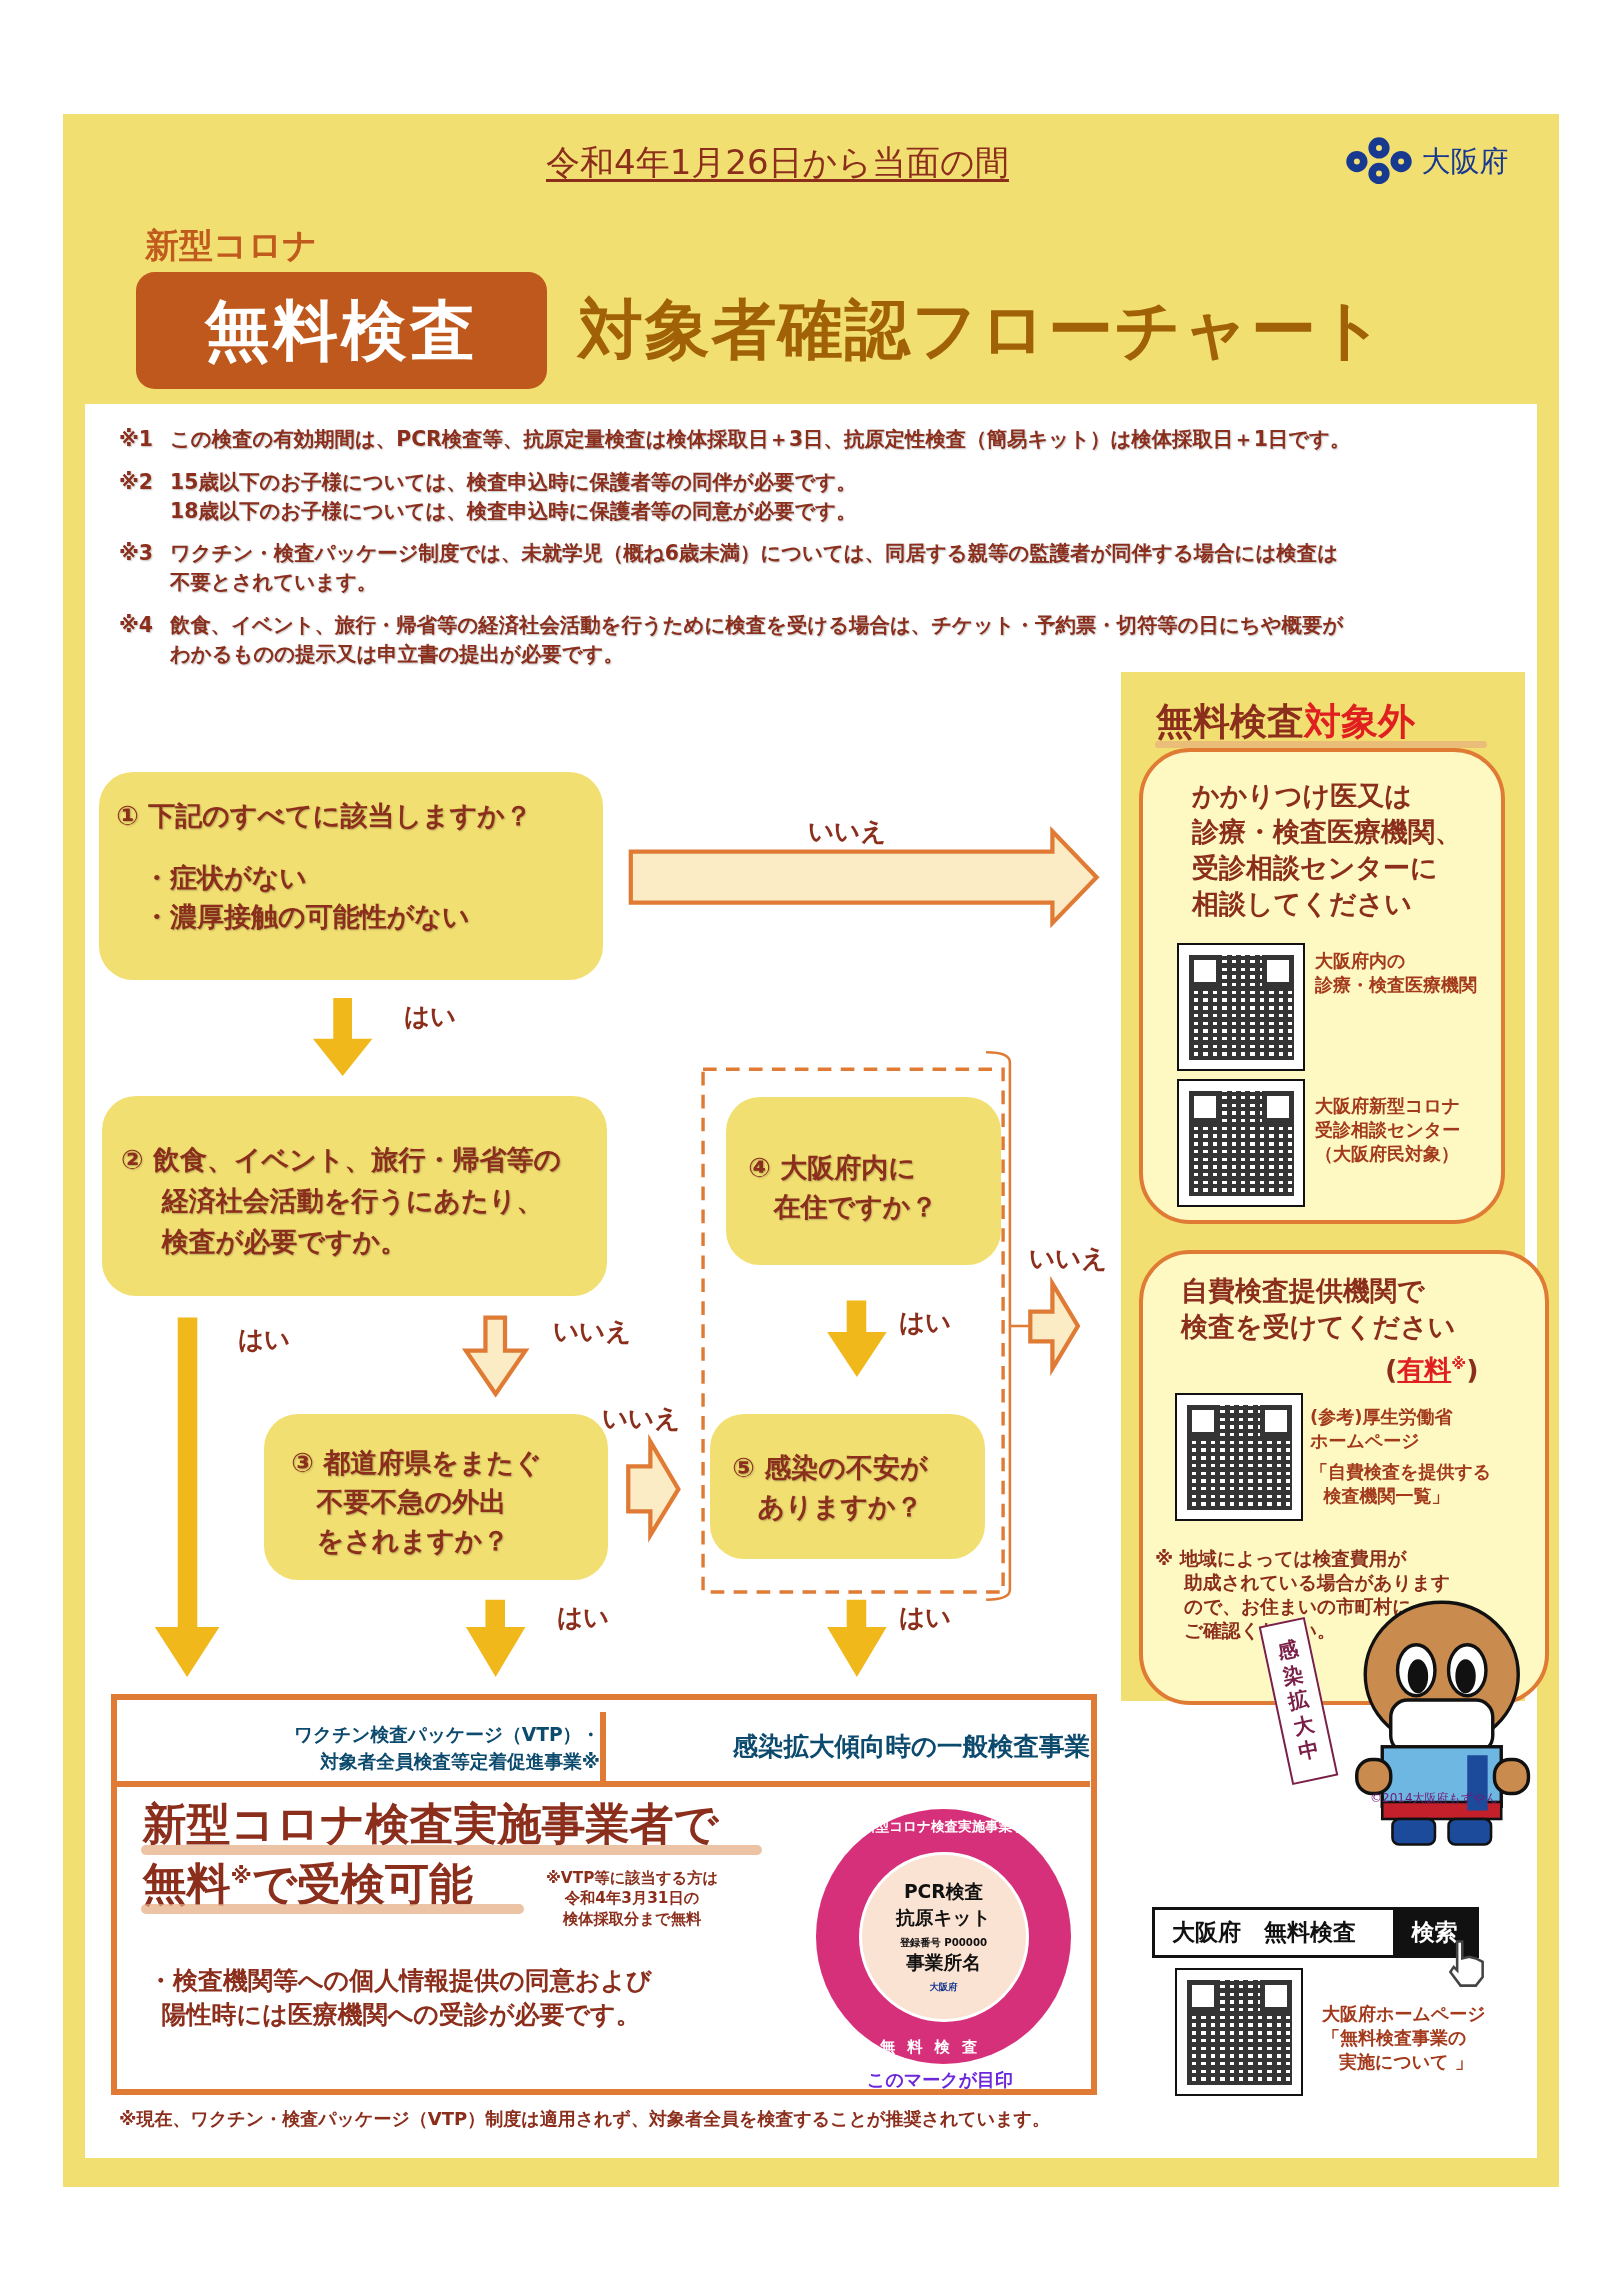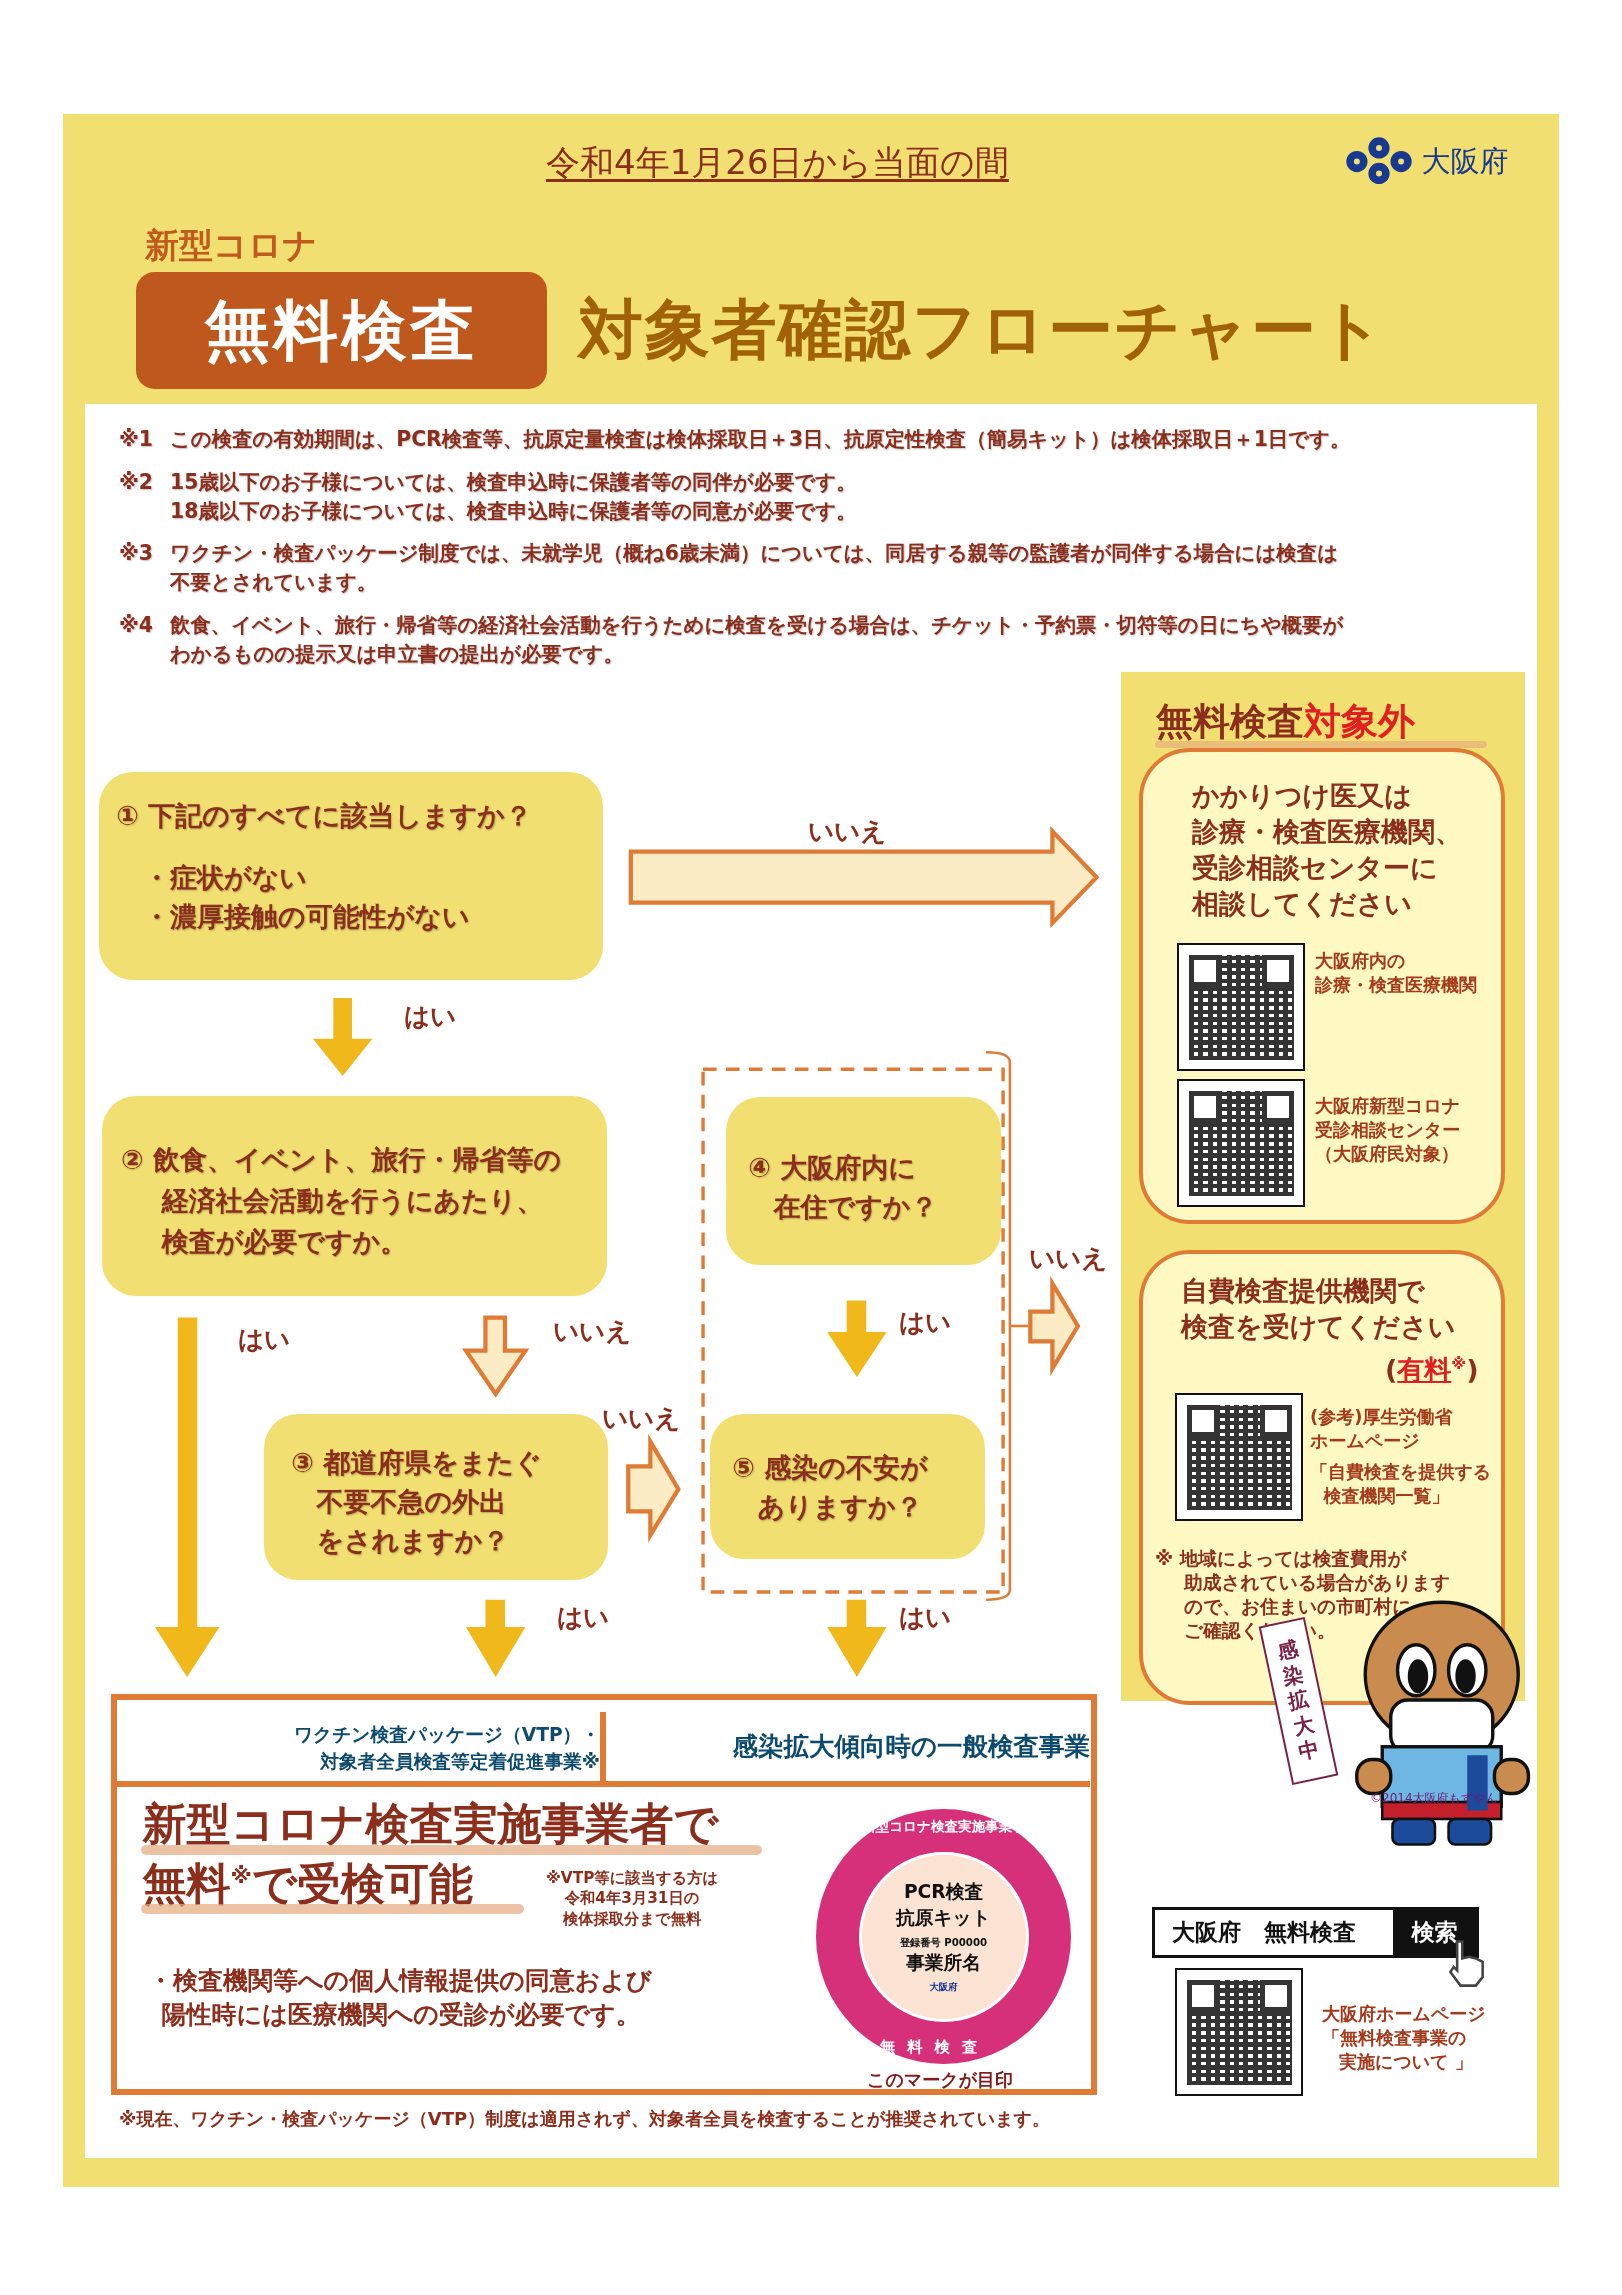--- a/index.html
+++ b/index.html
@@ -16,21 +16,21 @@
   .title2 { left: 578px; top: 286px; font-size: 65px; font-weight: bold; color: #a16207; letter-spacing: 1.7px; }
   .notes { left: 119px; top: 425px; width: 1394px; font-size: 20.4px; font-weight: bold; color: #8b2e1c; line-height: 29px; text-shadow: 0.9px 0.9px 1.7px rgba(0,0,0,0.25); }
   .note { margin-bottom: 13.6px; display: flex; }
   .note .mark { width: 51px; flex: none; }
   .rightpanel { left: 1121px; top: 672px; width: 404px; height: 1029px; background: #f2df72; }
   .rp-title { left: 1156px; top: 697px; font-size: 37px; font-weight: bold; color: #8b2e1c; }
   .rp-title .red { color: #e02020; }
   .rp-underline { left: 1155px; top: 741px; width: 332px; height: 6.8px; background: #e4a97f; border-radius: 3.4px; opacity: 0.6; }
   .card { background: #fef9c3; border: 4.3px solid #e07b35; border-radius: 51px; }
   .card1 { left: 1139px; top: 748px; width: 366px; height: 476px; }
-  .card2 { left: 1139px; top: 1250px; width: 366px; height: 455px; }
+  .card2 { left: 1139px; top: 1250px; width: 410px; height: 455px; }
   .card-head { font-size: 27px; font-weight: bold; line-height: 36px; color: #8b2e1c; }
   .qr { background: #fff; border: 2.6px solid #111; width: 128px; height: 128px; display: flex; align-items: center; justify-content: center; }
   .qr-inner { width: 105px; height: 105px; background:
       repeating-linear-gradient(90deg, #111 0 5.1px, transparent 5.1px 9.4px),
       repeating-linear-gradient(0deg, #111 0 4.3px, #fff 4.3px 7.7px);
       opacity: 0.85; position: relative; }
   .qr-inner::before, .qr-inner::after { content: ""; position: absolute; width: 22px; height: 22px; border: 5.1px solid #111; background: #fff; }
   .qr-inner::before { top: 0; left: 0; }
   .qr-inner::after { top: 0; right: 0; }
   .qr-label { font-size: 18px; font-weight: bold; color: #a33a1c; line-height: 24px; }
@@ -270,16 +270,16 @@
   <div class="seal-inner">
     <div style="font-size:18.7px;">PCR検査</div>
     <div style="font-size:18.7px;">抗原キット</div>
     <div style="font-size:10.2px;margin-top:5.1px;">登録番号 P00000</div>
     <div style="font-size:18.7px;">事業所名</div>
     <div style="font-size:9.4px;color:#17398f;margin-top:5.1px;">大阪府</div>
   </div>
 </div>
 <div class="abs" style="left:859px;top:1818px;font-size:13.6px;font-weight:bold;color:#fff;width:170px;text-align:center;">新型コロナ検査実施事業者</div>
 <div class="abs" style="left:880px;top:2037px;font-size:15.3px;font-weight:bold;color:#fff;letter-spacing:12px;">無料検査</div>
-<div class="abs" style="left:867px;top:2068px;font-size:18px;font-weight:bold;color:#7f1d1d;">このマークが目印</div>
+<div class="abs" style="left:867px;top:2068px;font-size:18px;font-weight:bold;color:#6d28d9;">このマークが目印</div>
 
 <div class="abs footnote">※現在、ワクチン・検査パッケージ（VTP）制度は適用されず、対象者全員を検査することが推奨されています。</div>
 
 
 </body></html>

